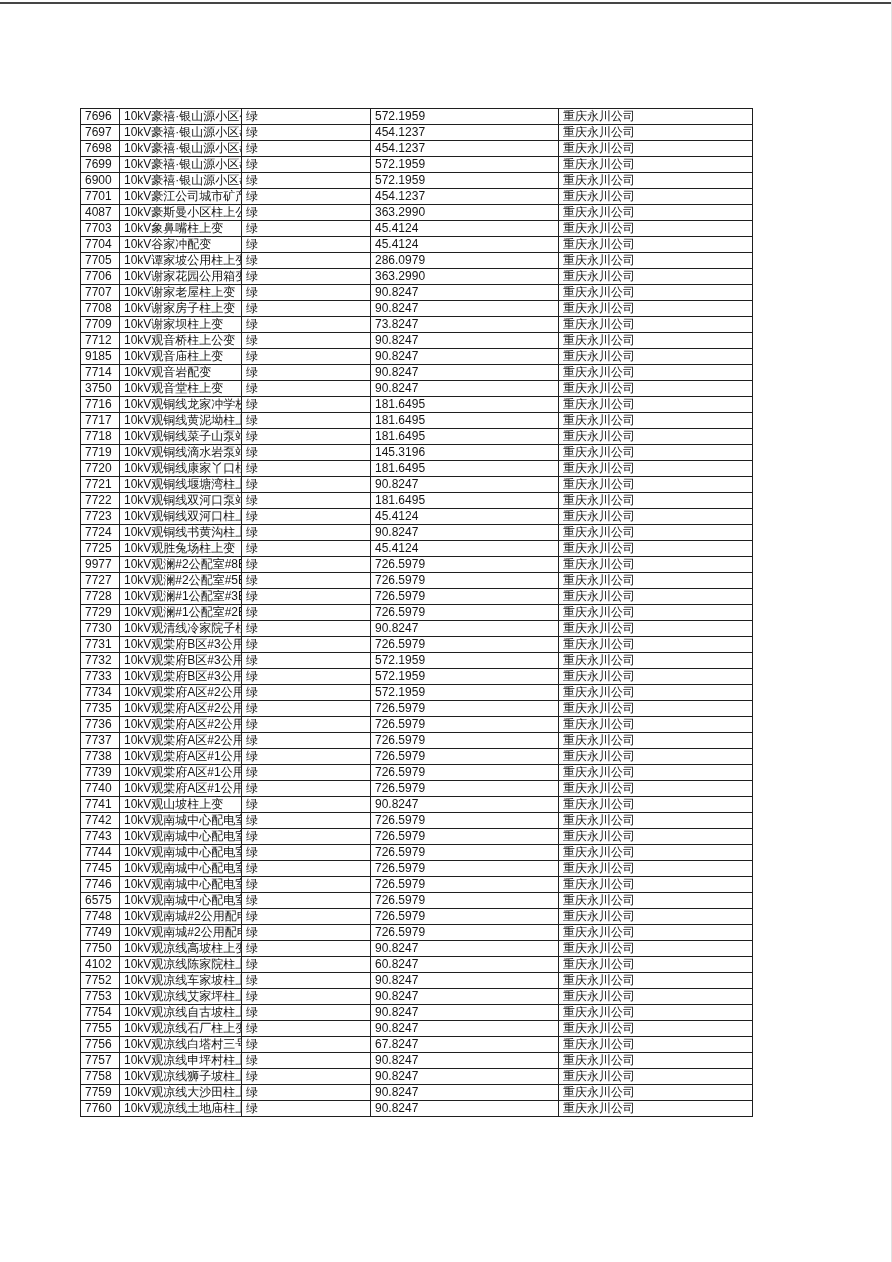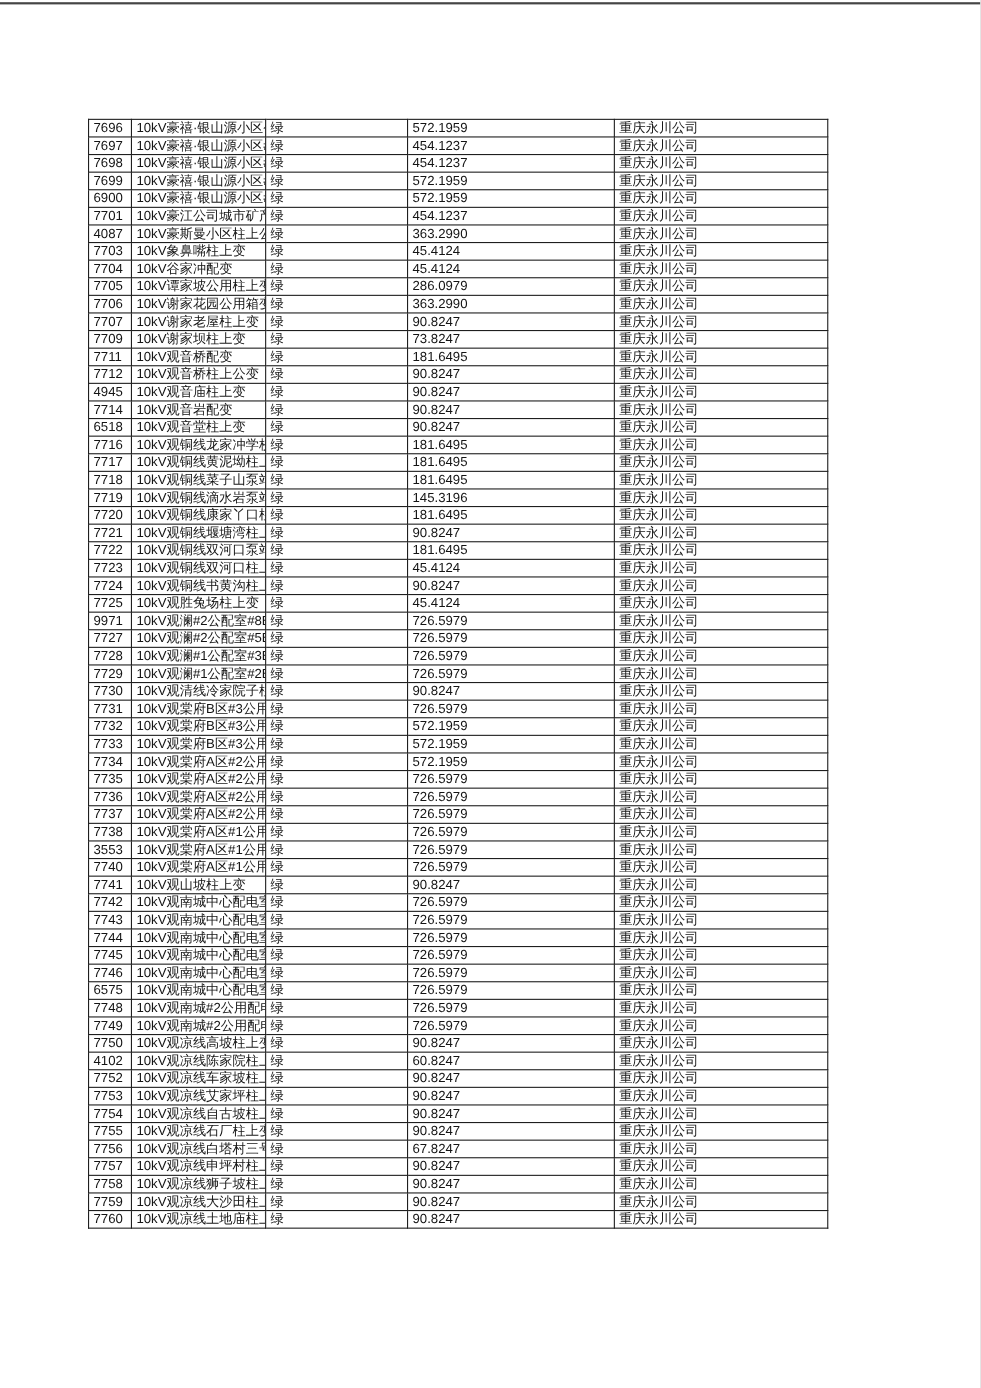--- a/index.html
+++ b/index.html
@@ -145,64 +145,64 @@
   </tr>
 
   <tr>
     <td class="col-id">7707</td>
     <td class="col-name">10kV谢家老屋柱上变</td>
     <td class="col-status">绿</td>
     <td class="col-value">90.8247</td>
     <td class="col-company">重庆永川公司</td>
   </tr>
 
+  <tr>
+    <td class="col-id">7708</td>
+    <td class="col-name">10kV谢家房子柱上变</td>
+    <td class="col-status">绿</td>
+    <td class="col-value">90.8247</td>
+    <td class="col-company">重庆永川公司</td>
+  </tr>
 
   <tr>
     <td class="col-id">7709</td>
     <td class="col-name">10kV谢家坝柱上变</td>
     <td class="col-status">绿</td>
     <td class="col-value">73.8247</td>
     <td class="col-company">重庆永川公司</td>
   </tr>
 
 
-  <tr>
-    <td class="col-id">7711</td>
-    <td class="col-name">10kV观音桥配变</td>
-    <td class="col-status">绿</td>
-    <td class="col-value">181.6495</td>
-    <td class="col-company">重庆永川公司</td>
-  </tr>
 
   <tr>
     <td class="col-id">7712</td>
     <td class="col-name">10kV观音桥柱上公变</td>
     <td class="col-status">绿</td>
     <td class="col-value">90.8247</td>
     <td class="col-company">重庆永川公司</td>
   </tr>
 
   <tr>
-    <td class="col-id">4945</td>
+    <td class="col-id">9185</td>
     <td class="col-name">10kV观音庙柱上变</td>
     <td class="col-status">绿</td>
     <td class="col-value">90.8247</td>
     <td class="col-company">重庆永川公司</td>
   </tr>
 
   <tr>
     <td class="col-id">7714</td>
     <td class="col-name">10kV观音岩配变</td>
     <td class="col-status">绿</td>
     <td class="col-value">90.8247</td>
     <td class="col-company">重庆永川公司</td>
   </tr>
 
   <tr>
-    <td class="col-id">6518</td>
+    <td class="col-id">3750</td>
     <td class="col-name">10kV观音堂柱上变</td>
     <td class="col-status">绿</td>
     <td class="col-value">90.8247</td>
     <td class="col-company">重庆永川公司</td>
   </tr>
 
   <tr>
     <td class="col-id">7716</td>
     <td class="col-name">10kV观铜线龙家冲学校柱</td>
     <td class="col-status">绿</td>
@@ -276,21 +276,21 @@
 
   <tr>
     <td class="col-id">7725</td>
     <td class="col-name">10kV观胜兔场柱上变</td>
     <td class="col-status">绿</td>
     <td class="col-value">45.4124</td>
     <td class="col-company">重庆永川公司</td>
   </tr>
 
   <tr>
-    <td class="col-id">9971</td>
+    <td class="col-id">9977</td>
     <td class="col-name">10kV观澜#2公配室#8B</td>
     <td class="col-status">绿</td>
     <td class="col-value">726.5979</td>
     <td class="col-company">重庆永川公司</td>
   </tr>
 
   <tr>
     <td class="col-id">7727</td>
     <td class="col-name">10kV观澜#2公配室#5B</td>
     <td class="col-status">绿</td>
@@ -380,21 +380,21 @@
 
   <tr>
     <td class="col-id">7738</td>
     <td class="col-name">10kV观棠府A区#1公用配</td>
     <td class="col-status">绿</td>
     <td class="col-value">726.5979</td>
     <td class="col-company">重庆永川公司</td>
   </tr>
 
   <tr>
-    <td class="col-id">3553</td>
+    <td class="col-id">7739</td>
     <td class="col-name">10kV观棠府A区#1公用配</td>
     <td class="col-status">绿</td>
     <td class="col-value">726.5979</td>
     <td class="col-company">重庆永川公司</td>
   </tr>
 
   <tr>
     <td class="col-id">7740</td>
     <td class="col-name">10kV观棠府A区#1公用配</td>
     <td class="col-status">绿</td>

